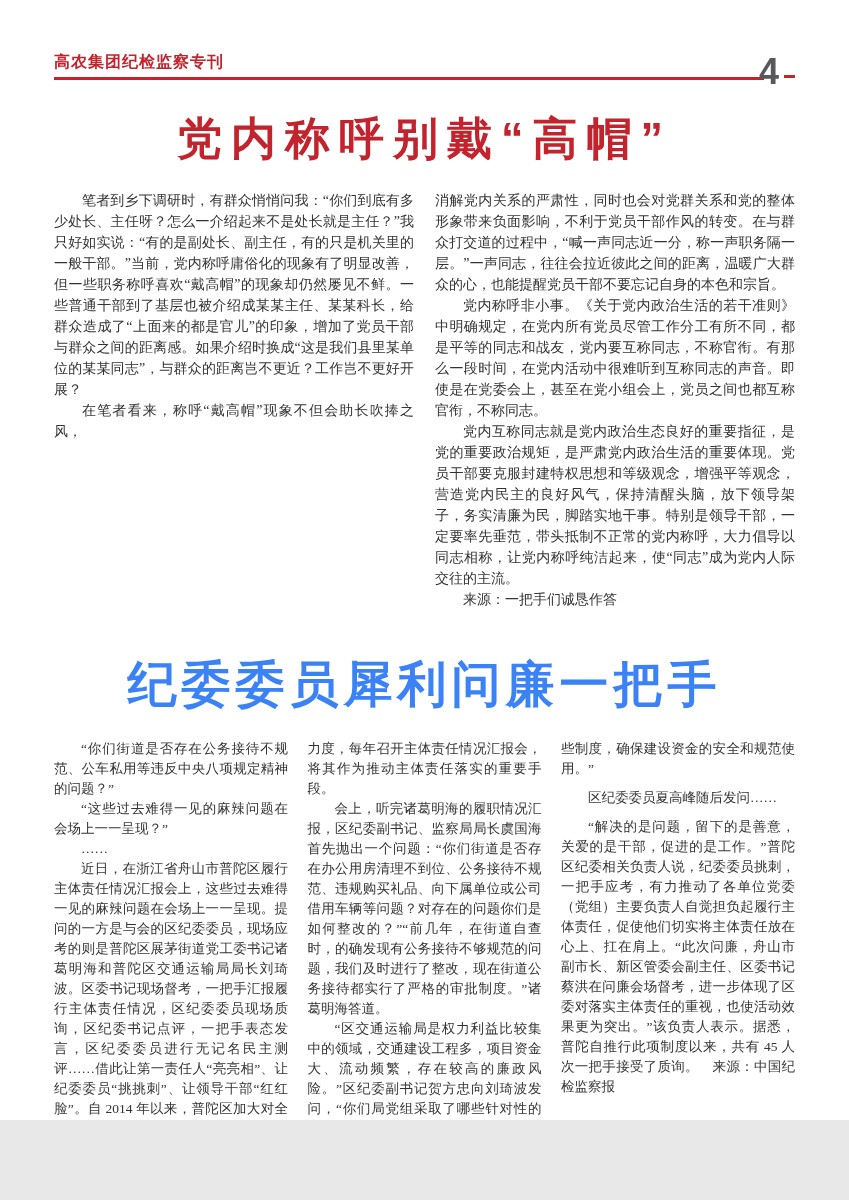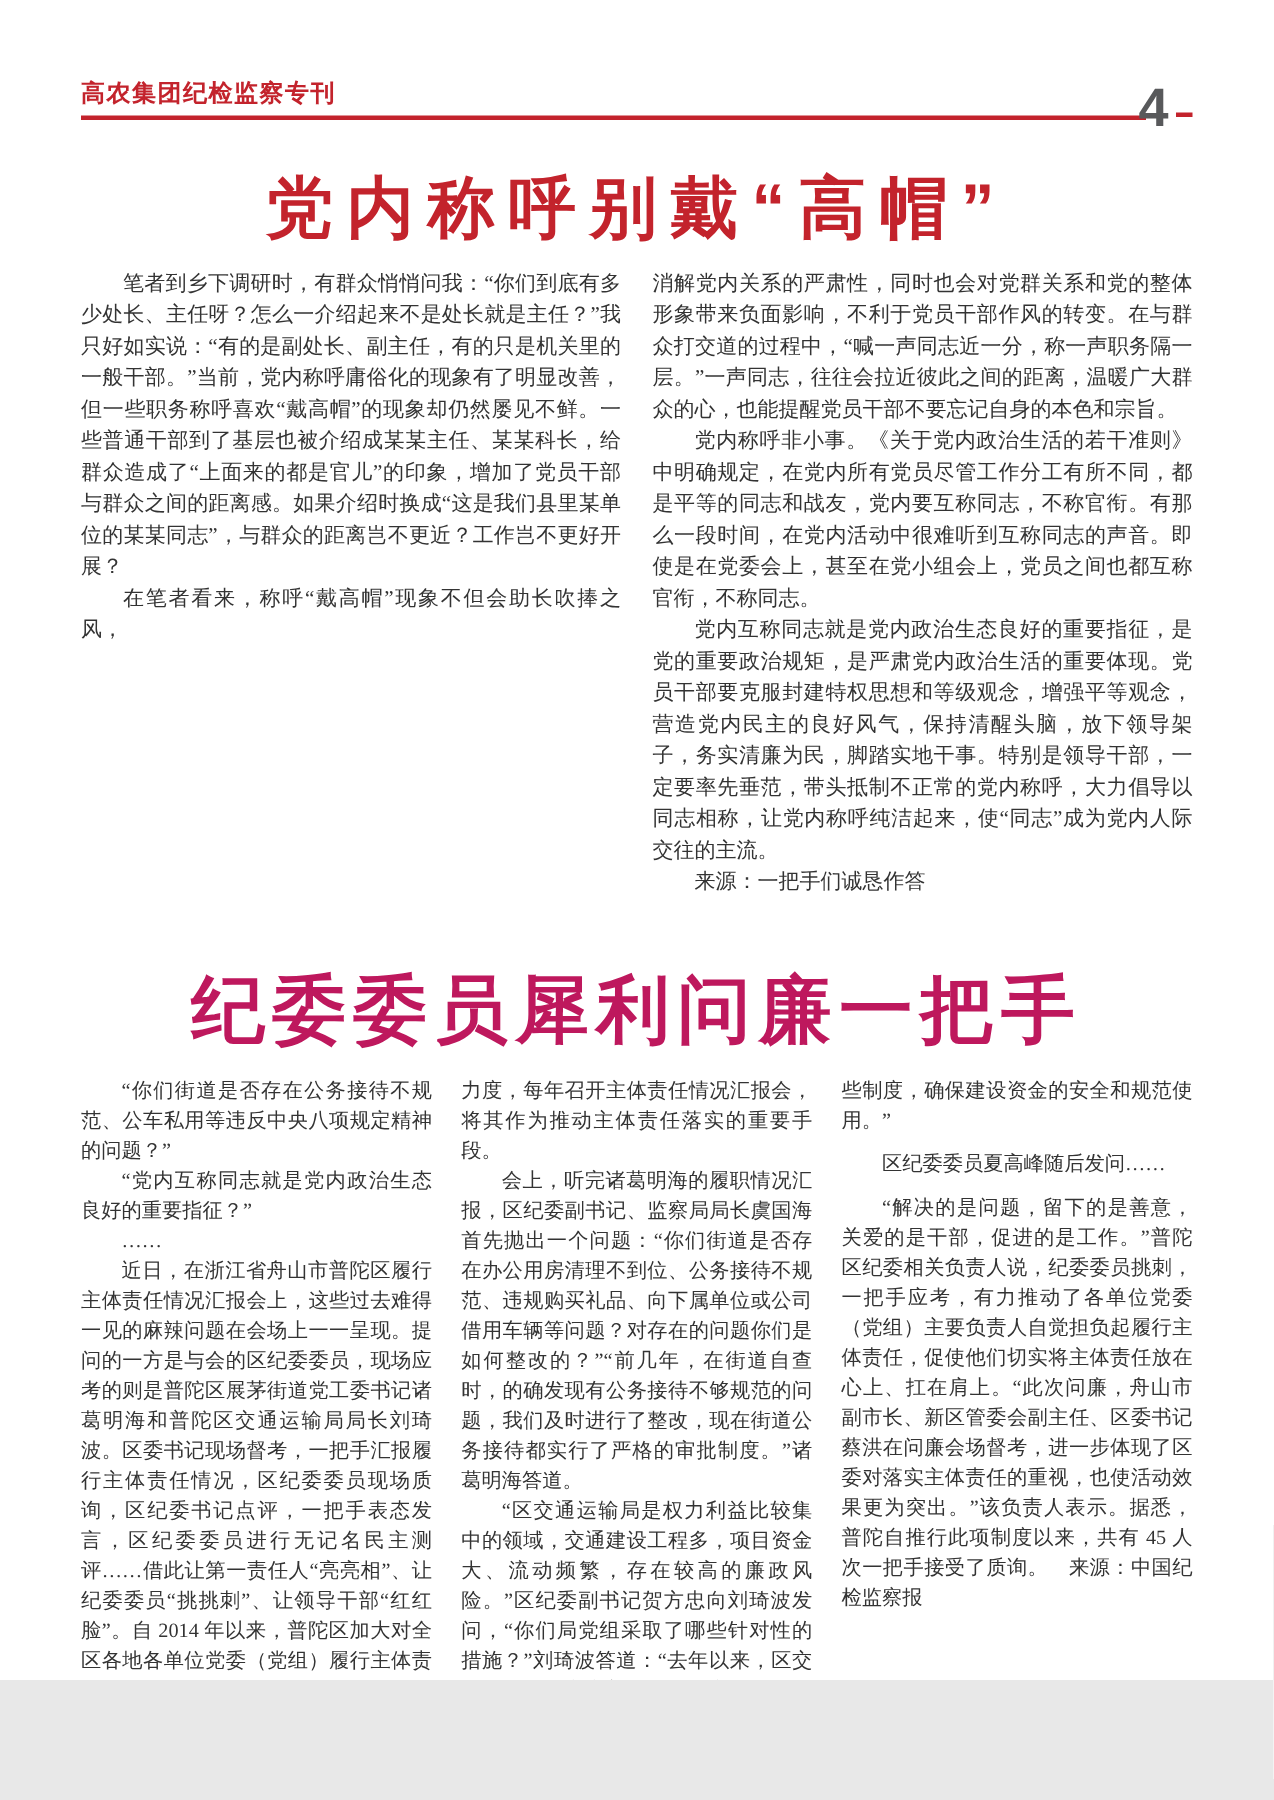--- a/index.html
+++ b/index.html
@@ -22,26 +22,26 @@
     font-weight:bold;font-size:36px;color:#58595b;line-height:1;
   }
   .page-num-dash{position:absolute;right:0;bottom:2px;width:11px;height:3px;background:#c3232c;}
   
   .title1{
     margin-top:32px;text-align:center;color:#c3232c;
     font-family:"Liberation Sans","DejaVu Sans",sans-serif;
     font-weight:900;font-size:45px;letter-spacing:9px;line-height:1.2;
   }
   .title2{
-    margin-top:46px;text-align:center;color:#be185d;
+    margin-top:46px;text-align:center;color:#3b82f6;
     font-family:Liberation Serif, serif;
     font-weight:900;font-size:49px;letter-spacing:5px;line-height:1.2;
   }
   
-  .cols{display:flex;margin-top:13px;}
+  .cols{display:flex;margin-top:24px;}
   .cols2 .col{width:360px;}
   .cols2 .col + .col{margin-left:21px;}
   .cols3 .col{width:234px;}
   .cols3 .col + .col{margin-left:19.5px;}
   .col{text-align:justify;}
   .a1 .col{font-size:14px;line-height:21px;}
   .a2 .col{font-size:13.5px;line-height:20px;}
   .col p{margin:0;text-indent:2em;}
   .col p.cont{text-indent:0;}
   .a2c3 p.gap{margin-bottom:9px;}
@@ -87,21 +87,21 @@
         <p>党内互称同志就是党内政治生态良好的重要指征，是党的重要政治规矩，是严肃党内政治生活的重要体现。党员干部要克服封建特权思想和等级观念，增强平等观念，营造党内民主的良好风气，保持清醒头脑，放下领导架子，务实清廉为民，脚踏实地干事。特别是领导干部，一定要率先垂范，带头抵制不正常的党内称呼，大力倡导以同志相称，让党内称呼纯洁起来，使“同志”成为党内人际交往的主流。</p>
         <p>来源：一把手们诚恳作答</p>
       </div>
     </div>
 
     <div class="title2">纪委委员犀利问廉一把手</div>
 
     <div class="cols cols3 a2">
       <div class="col">
         <p>“你们街道是否存在公务接待不规范、公车私用等违反中央八项规定精神的问题？”</p>
-        <p>“党内互称同志就是党内政治生态良好的重要指征？”</p>
+        <p>“这些过去难得一见的麻辣问题在会场上一一呈现？”</p>
         <p>……</p>
         <p>近日，在浙江省舟山市普陀区履行主体责任情况汇报会上，这些过去难得一见的麻辣问题在会场上一一呈现。提问的一方是与会的区纪委委员，现场应考的则是普陀区展茅街道党工委书记诸葛明海和普陀区交通运输局局长刘琦波。区委书记现场督考，一把手汇报履行主体责任情况，区纪委委员现场质询，区纪委书记点评，一把手表态发言，区纪委委员进行无记名民主测评……借此让第一责任人“亮亮相”、让纪委委员“挑挑刺”、让领导干部“红红脸”。自 2014 年以来，普陀区加大对全区各地各单位党委（党组）履行主体责任的监督检查</p>
       </div>
       <div class="col">
         <p class="cont">力度，每年召开主体责任情况汇报会，将其作为推动主体责任落实的重要手段。</p>
         <p>会上，听完诸葛明海的履职情况汇报，区纪委副书记、监察局局长虞国海首先抛出一个问题：“你们街道是否存在办公用房清理不到位、公务接待不规范、违规购买礼品、向下属单位或公司借用车辆等问题？对存在的问题你们是如何整改的？”“前几年，在街道自查时，的确发现有公务接待不够规范的问题，我们及时进行了整改，现在街道公务接待都实行了严格的审批制度。”诸葛明海答道。</p>
         <p>“区交通运输局是权力利益比较集中的领域，交通建设工程多，项目资金大、流动频繁，存在较高的廉政风险。”区纪委副书记贺方忠向刘琦波发问，“你们局党组采取了哪些针对性的措施？”刘琦波答道：“去年以来，区交通运输局建立完善了包括《交通工程执法效能监察实施意见》、《工程项目设计变更联席会议制度》等一系列制度，通过严格执行这</p>
       </div>
       <div class="col a2c3">
         <p class="cont gap">些制度，确保建设资金的安全和规范使用。”</p>

